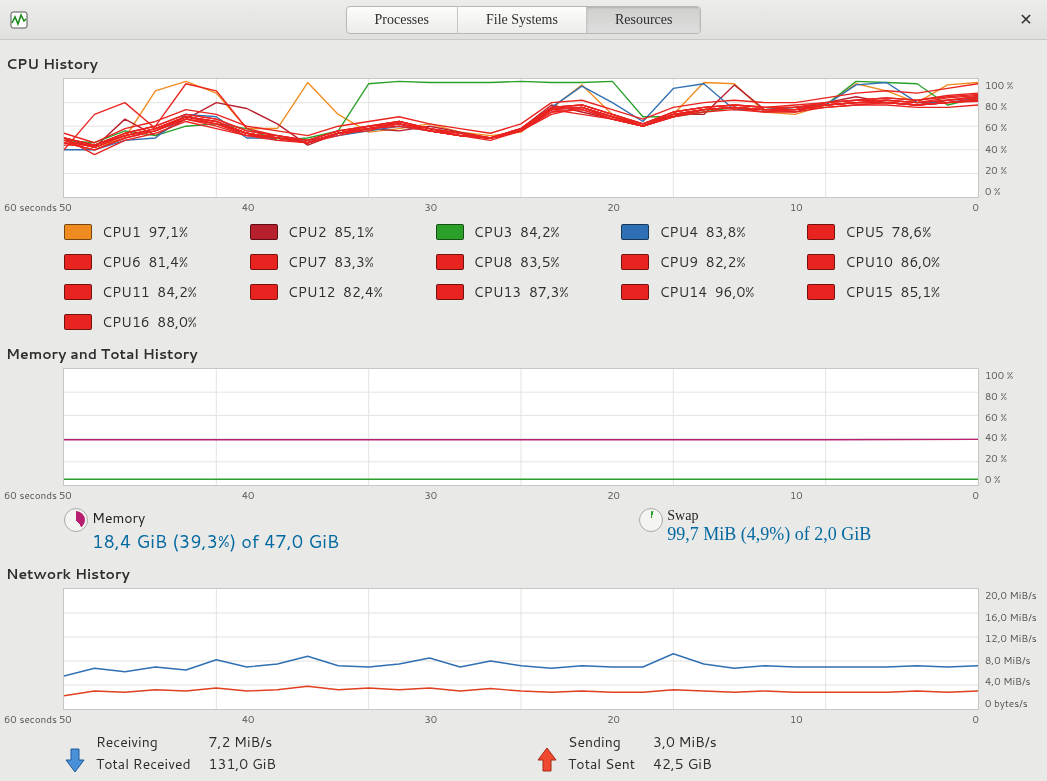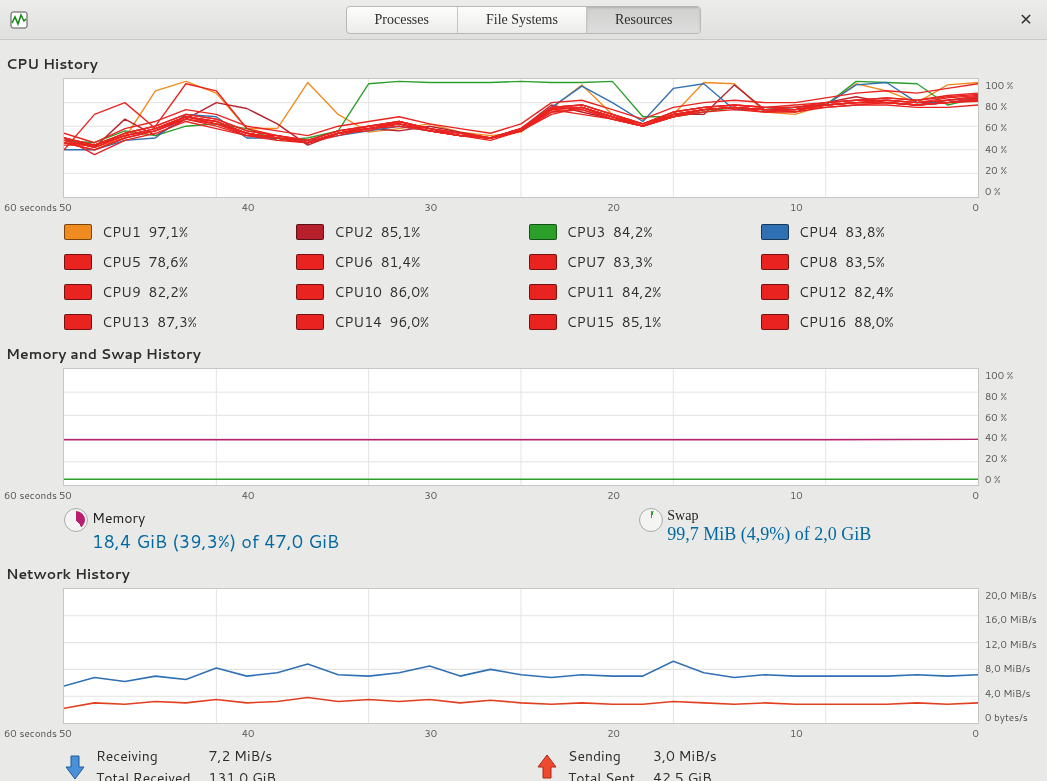--- a/index.html
+++ b/index.html
@@ -98,21 +98,21 @@
   .xaxis .xticks { flex: 1; display:flex; justify-content: space-between; padding-right: 4px;}
   .xaxis .xr { flex: 0 0 60px;}
   svg.plot {
     position: absolute; inset:0;
     width:100%; height:100%;
     display:block;
   }
   
   .cpu-legend {
     display: grid;
-    grid-template-columns: repeat(4, 1fr);
+    grid-template-columns: repeat(5, 1fr);
     column-gap: 30px;
     row-gap: 4px;
     padding: 8px 60px 6px 60px;
     font-size: 14px;
     gap: 10px;
   }
   .cpu-item {
     display: flex;
     align-items: center;
     gap: 10px;
@@ -150,21 +150,21 @@
   
   .net-row {
     display:flex;
     gap: 60px;
     padding: 6px 60px 4px 60px;
     font-size: 14px;
   }
   .net-item {
     display:flex;
     gap: 10px;
-    align-items:center;
+    align-items:flex-end;
   }
   .net-text { display:grid; grid-template-columns:auto auto; column-gap:18px; row-gap:2px; }
   .arrow { width:22px; height:28px; }
 </style>
 </head>
 <body>
 
 <div class="header">
   <span class="app-icon">
     <svg viewBox="0 0 18 18">
@@ -294,21 +294,21 @@
       <div class="cpu-item">
         <span class="swatch" style="background:#e92420"></span>
         <span>CPU15&nbsp;&nbsp;85,1%</span>
       </div>
       <div class="cpu-item">
         <span class="swatch" style="background:#e92420"></span>
         <span>CPU16&nbsp;&nbsp;88,0%</span>
       </div>
     </div>
 
-  <div class="section-title">Memory and Swap History</div>
+  <div class="section-title">Memory and Total History</div>
   <div class="chart-wrap" style="height:118px; margin:0 4px 0 28px;">
     <div class="chart">
       <svg class="plot" id="mem-plot" viewBox="0 0 950 118" preserveAspectRatio="none">
           <line x1="0" y1="23.6" x2="950" y2="23.6" stroke="#e2e2e0" stroke-width="1"></line>
           <line x1="0" y1="47.2" x2="950" y2="47.2" stroke="#e2e2e0" stroke-width="1"></line>
           <line x1="0" y1="70.8" x2="950" y2="70.8" stroke="#e2e2e0" stroke-width="1"></line>
           <line x1="0" y1="94.4" x2="950" y2="94.4" stroke="#e2e2e0" stroke-width="1"></line>
           <line x1="158.33333333333334" y1="0" x2="158.33333333333334" y2="118" stroke="#e2e2e0" stroke-width="1"></line>
           <line x1="316.6666666666667" y1="0" x2="316.6666666666667" y2="118" stroke="#e2e2e0" stroke-width="1"></line>
           <line x1="475" y1="0" x2="475" y2="118" stroke="#e2e2e0" stroke-width="1"></line>
@@ -354,21 +354,21 @@
           <div class="pie" id="swap-pie" style="background: conic-gradient(rgb(42, 160, 42) 0deg, rgb(42, 160, 42) 17.64deg, rgb(244, 244, 242) 17.64deg, rgb(244, 244, 242) 360deg);"></div>
         </div>
       <div class="mem-text">
         <div class="tlabel">Swap</div>
         <div class="tsub">99,7 MiB (4,9%) of 2,0 GiB</div>
       </div>
     </div>
   </div>
 
   <div class="section-title">Network History</div>
-  <div class="chart-wrap" style="height:136px; margin:0 4px 0 28px;justify-content:flex-end;">
+  <div class="chart-wrap" style="height:122px; margin:0 4px 0 28px;justify-content:flex-end;">
     <div class="chart">
       <svg class="plot" id="net-plot" viewBox="0 0 950 118" preserveAspectRatio="none">
           <line x1="0" y1="23.6" x2="950" y2="23.6" stroke="#e2e2e0" stroke-width="1"></line>
           <line x1="0" y1="47.2" x2="950" y2="47.2" stroke="#e2e2e0" stroke-width="1"></line>
           <line x1="0" y1="70.8" x2="950" y2="70.8" stroke="#e2e2e0" stroke-width="1"></line>
           <line x1="0" y1="94.4" x2="950" y2="94.4" stroke="#e2e2e0" stroke-width="1"></line>
           <line x1="158.33333333333334" y1="0" x2="158.33333333333334" y2="118" stroke="#e2e2e0" stroke-width="1"></line>
           <line x1="316.6666666666667" y1="0" x2="316.6666666666667" y2="118" stroke="#e2e2e0" stroke-width="1"></line>
           <line x1="475" y1="0" x2="475" y2="118" stroke="#e2e2e0" stroke-width="1"></line>
           <line x1="633.3333333333334" y1="0" x2="633.3333333333334" y2="118" stroke="#e2e2e0" stroke-width="1"></line>

